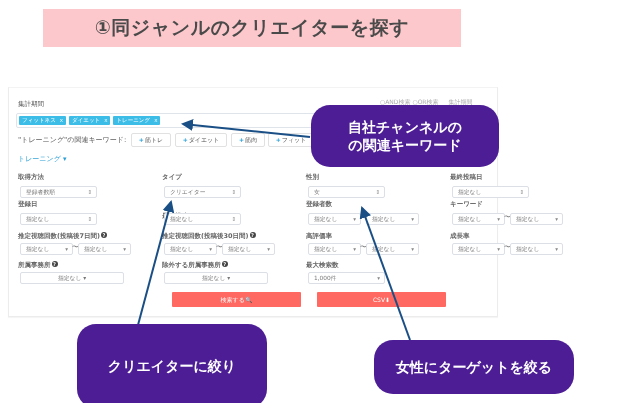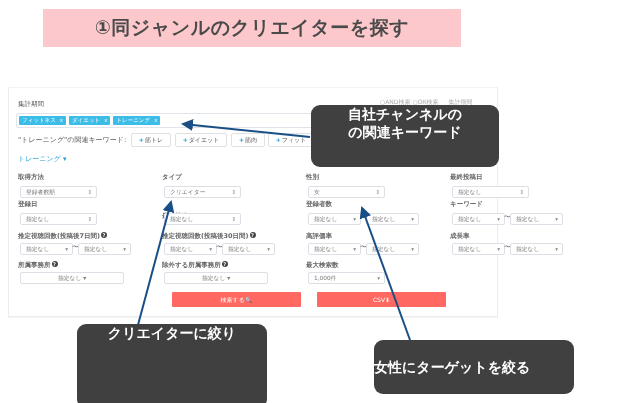--- a/index.html
+++ b/index.html
@@ -49,22 +49,22 @@
   .sel .arr { position:absolute; right:4px; top:0; font-size:5.5px; color:#888; }
   .sel.center { text-align:center; padding-left:0; }
   .tilde { position:absolute; font-size:7px; color:#777; }
   .q { display:inline-block; width:6px; height:6px; line-height:6px; border-radius:50%; background:#444; color:#fff; font-size:5px; text-align:center; vertical-align:1px; margin-left:1px; }
   .btn {
     position:absolute; top:292px; height:15px; line-height:15px; background:#ff6961; color:#fff;
     font-size:6px; text-align:center; border-radius:1px;
   }
   .radio-row { position:absolute; left:380px; top:98px; font-size:6px; color:#aaa; white-space:nowrap; }
   .callout {
-    position:absolute; background:#404040; color:#fff; border-radius:9px;
-    display:flex; align-items:center; text-align:center;
+    position:absolute; background:#4c1d95; color:#fff; border-radius:19px;
+    display:flex; align-items:center; justify-content:center; text-align:center;
     font-weight:bold; line-height:1.3;
   }
   svg.arrows { position:absolute; left:0; top:0; width:640px; height:403px; pointer-events:none; }
 </style>
 </head>
 <body>
 
 <div class="banner">①同ジャンルのクリエイターを探す</div>
 
 <div class="panel"></div>

